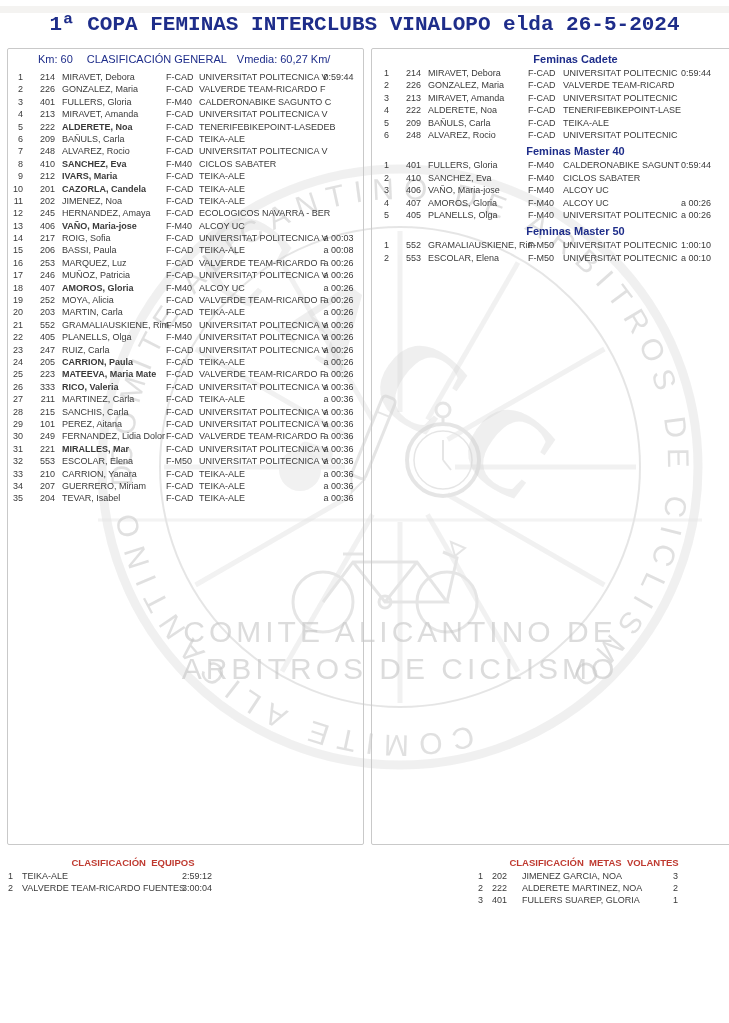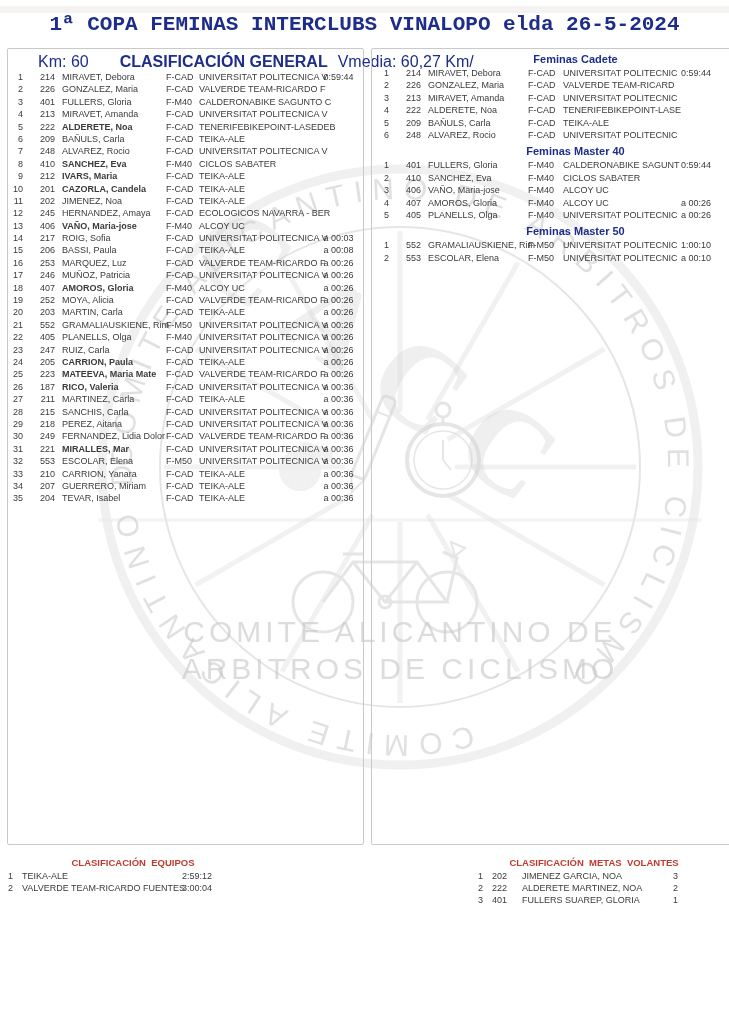--- a/index.html
+++ b/index.html
@@ -13,23 +13,23 @@
         font-family:"Liberation Sans",sans-serif;}
   .topband{position:absolute;top:6px;left:0;width:100%;height:7px;background:#f4f3f1;z-index:0;}
   .wm{position:absolute;left:0;top:0;z-index:0;}
   .title{position:absolute;top:13px;left:0;width:100%;text-align:center;font-weight:700;
          font-size:21px;color:var(--navy);z-index:2;font-family:Liberation Mono, monospace;}
   .box{position:absolute;top:48px;height:797px;border:1px solid #c9c9c9;border-radius:2px;
        box-sizing:border-box;z-index:1;background:transparent;}
   .box-left{left:7px;width:357px;}
   .box-right{left:371px;width:409px;}
   .gen-head{display:flex;align-items:baseline;height:16px;margin-top:4px;color:var(--navy);
-            font-size:16px;white-space:pre;}
+            font-size:11px;white-space:pre;}
   .gen-head .km{margin-left:30px;}
-  .gen-head .gh{font-weight:700;margin-left:31px;}
+  .gen-head .gh{font-weight:400;margin-left:14px;}
   .gen-head .vm{margin-left:10px;}
   .rows{margin-top:2px;}
   .row{display:grid;height:12.4px;line-height:12.5px;font-size:9px;color:var(--ink);
        white-space:nowrap;}
   .grid-gen{grid-template-columns:20px 32px 104px 33px 119px 41px;padding-left:2px;}
   .grid-cat{grid-template-columns:22px 32px 100px 35px 112px 42px;padding-left:2px;}
   .cell{overflow:visible;}
   .c-pos,.c-dor{text-align:right;padding-right:7px;}
   .c-time{text-align:center;}
   .b{font-weight:700;}
@@ -315,21 +315,21 @@
         <div class="row grid-gen">
           <span class="cell c-pos">25</span>
           <span class="cell c-dor">223</span>
           <span class="cell c-name b">MATEEVA, Maria Mate</span>
           <span class="cell c-cat">F-CAD</span>
           <span class="cell c-team">VALVERDE TEAM-RICARDO F</span>
           <span class="cell c-time">a 00:26</span>
         </div>
         <div class="row grid-gen">
           <span class="cell c-pos">26</span>
-          <span class="cell c-dor">187</span>
+          <span class="cell c-dor">333</span>
           <span class="cell c-name b">RICO, Valeria</span>
           <span class="cell c-cat">F-CAD</span>
           <span class="cell c-team">UNIVERSITAT POLITECNICA V</span>
           <span class="cell c-time">a 00:36</span>
         </div>
         <div class="row grid-gen">
           <span class="cell c-pos">27</span>
           <span class="cell c-dor">211</span>
           <span class="cell c-name">MARTINEZ, Carla</span>
           <span class="cell c-cat">F-CAD</span>
@@ -339,21 +339,21 @@
         <div class="row grid-gen">
           <span class="cell c-pos">28</span>
           <span class="cell c-dor">215</span>
           <span class="cell c-name">SANCHIS, Carla</span>
           <span class="cell c-cat">F-CAD</span>
           <span class="cell c-team">UNIVERSITAT POLITECNICA V</span>
           <span class="cell c-time">a 00:36</span>
         </div>
         <div class="row grid-gen">
           <span class="cell c-pos">29</span>
-          <span class="cell c-dor">218</span>
+          <span class="cell c-dor">101</span>
           <span class="cell c-name">PEREZ, Aitana</span>
           <span class="cell c-cat">F-CAD</span>
           <span class="cell c-team">UNIVERSITAT POLITECNICA V</span>
           <span class="cell c-time">a 00:36</span>
         </div>
         <div class="row grid-gen">
           <span class="cell c-pos">30</span>
           <span class="cell c-dor">249</span>
           <span class="cell c-name">FERNANDEZ, Lidia Dolor</span>
           <span class="cell c-cat">F-CAD</span>

